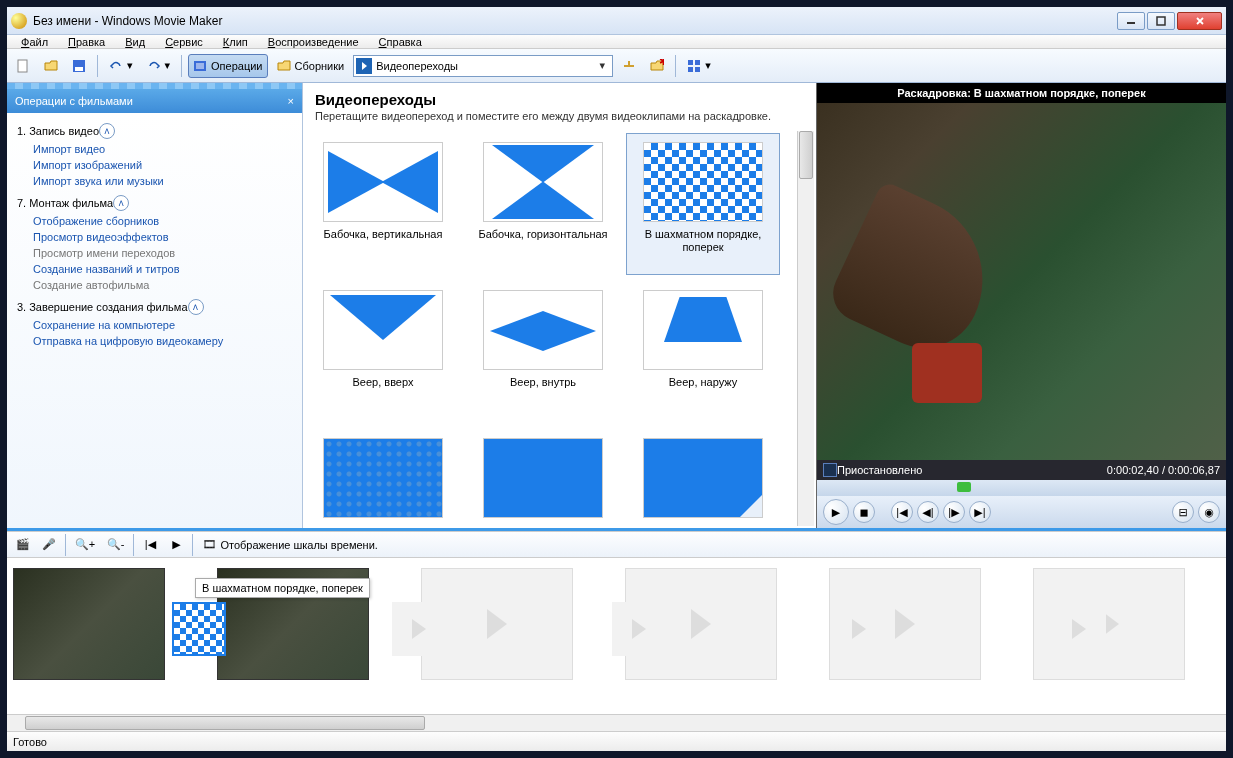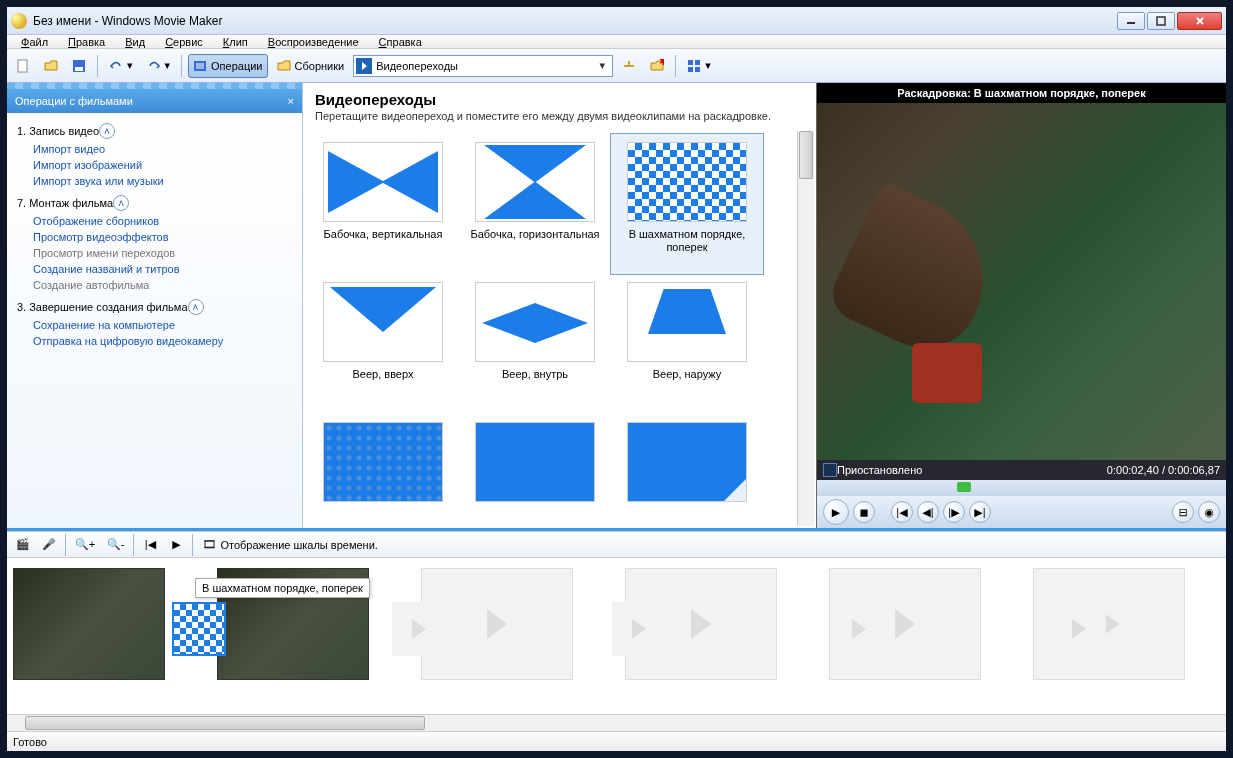--- a/index.html
+++ b/index.html
@@ -29,21 +29,21 @@
 .sb-head{height:24px;background:linear-gradient(#5aa9e8,#3d8cd8);color:#fff;display:flex;align-items:center;justify-content:space-between;padding:0 8px;font-size:12px}
 .sb-head .x{cursor:pointer}
 .sb-body{flex:1;padding:4px 0;overflow:auto;background:linear-gradient(#fff,#f0f6fd)}
 .sb-sect{padding:6px 10px 2px;font-weight:normal;font-size:13px;display:flex;align-items:center;justify-content:flex-start}
 .sb-link{padding:2px 0 2px 26px;color:#1a55b0;cursor:pointer}
 .sb-link.dim{color:#777}
 .chev{width:16px;height:16px;border:1px solid #7a9cc6;border-radius:50%;background:#fff;display:flex;align-items:center;justify-content:center;color:#1a55b0;font-size:10px}
 .content{flex:1;display:flex;flex-direction:column;position:relative;background:#fff}
 .ct-title{padding:8px 12px 2px;font-size:15px;font-weight:bold}
 .ct-sub{padding:0 12px 8px;color:#333}
-.grid{flex:1;display:flex;flex-wrap:wrap;align-content:flex-start;padding:4px;overflow:hidden;gap:0}
+.grid{flex:1;display:flex;flex-wrap:wrap;align-content:flex-start;padding:4px;overflow:hidden;gap:8px}
 .trans{width:152px;height:140px;display:flex;flex-direction:column;align-items:center;padding:8px 4px;cursor:pointer}
 .trans.sel{background:#e8f0fa;outline:1px solid #7da2ce}
 .thumb{width:120px;height:80px;border:1px solid #ccc;background:#fff;display:flex;align-items:center;justify-content:center;position:relative;overflow:hidden}
 .trans .lbl{text-align:center;margin-top:6px;line-height:1.2}
 .scroll-ind{position:absolute;right:2px;top:48px;bottom:2px;width:17px;background:#f0f0f0;border-left:1px solid #ccc}
 .scroll-thumb{position:absolute;top:0;left:1px;right:1px;height:48px;background:linear-gradient(90deg,#e8e8e8,#cfcfcf);border:1px solid #aaa;border-radius:2px}
 .preview{width:410px;background:#000;display:flex;flex-direction:column;border-left:1px solid #666}
 .pv-title{height:20px;background:#000;color:#fff;font-weight:bold;text-align:center;display:flex;align-items:center;justify-content:center;font-size:11px}
 .pv-img{flex:1;background:linear-gradient(135deg,#3a3020 0%,#4a4030 20%,#2a5030 50%,#3a6040 70%,#506048 100%);position:relative;overflow:hidden}
 .pv-img::before{content:"";position:absolute;left:30px;top:100px;width:140px;height:140px;background:linear-gradient(#5a4030,#3a2818);border-radius:10% 60% 40% 20%;transform:rotate(25deg)}

